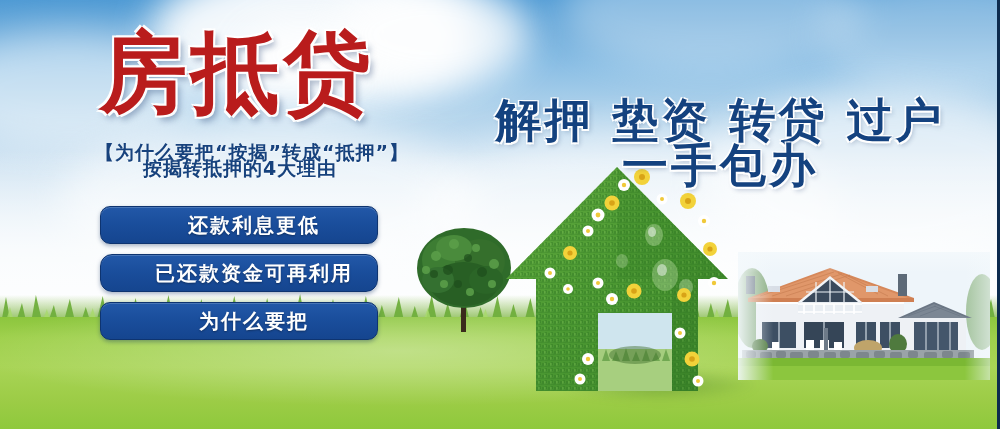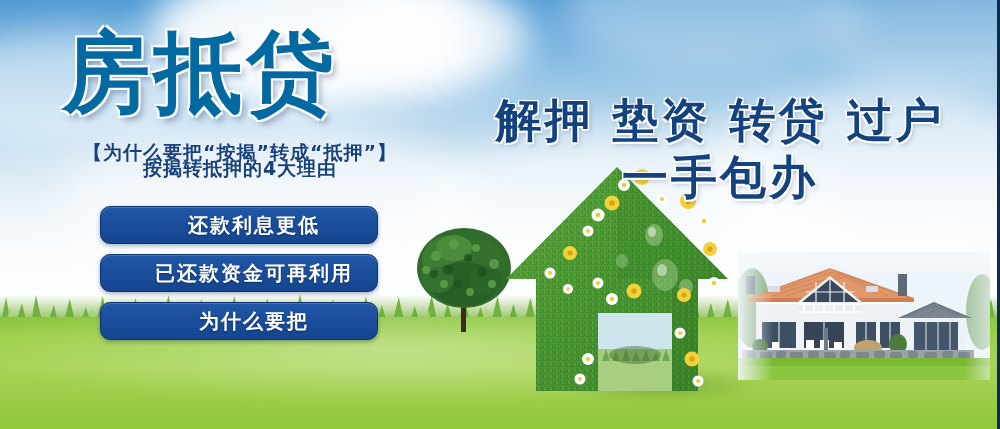--- a/index.html
+++ b/index.html
@@ -101,74 +101,74 @@
   }
 
   
   .main-title{
     position:absolute;left:62px;top:22px;width:350px;
     font-family:"DejaVu Serif","Liberation Serif",serif;
     font-weight:bold;
     font-size:88px;
     line-height:100px;
     letter-spacing:4px;
-    color:#0369a1;
-    text-align:left;
+    color:#b91c1c;
+    text-align:center;
     white-space:nowrap;
     text-shadow:
       -2px -2px 0 rgba(255,255,255,.95),
        2px -2px 0 rgba(255,255,255,.95),
       -2px  2px 0 rgba(255,255,255,.95),
        2px  2px 0 rgba(255,255,255,.95),
        4px  5px 6px rgba(20,50,100,.35);
   }
 
   .sub-a,.sub-b{
     position:absolute;left:0;width:480px;text-align:center;
     font-family:"DejaVu Sans","Liberation Sans",sans-serif;
     font-weight:bold;color:#17427d;white-space:nowrap;
     text-shadow:0 1px 2px rgba(255,255,255,.85);
   }
-  .sub-a{top:140px;font-size:19px;letter-spacing:1px;}
+  .sub-a{top:140px;font-size:19px;letter-spacing:1px;padding-left:12px;}
   .sub-b{top:156px;font-size:19px;letter-spacing:1px;}
 
   
   .head-1,.head-2{
     position:absolute;text-align:center;white-space:nowrap;
     font-family:"DejaVu Sans","Liberation Sans",sans-serif;
     font-weight:bold;color:#14427f;
     text-shadow:
       -1.5px -1.5px 0 rgba(255,255,255,.95),
        1.5px -1.5px 0 rgba(255,255,255,.95),
       -1.5px  1.5px 0 rgba(255,255,255,.95),
        1.5px  1.5px 0 rgba(255,255,255,.95),
        2px 3px 5px rgba(20,50,100,.28);
     margin-top: 47px;
   }
   .head-1{left:470px;top:43px;width:500px;font-size:46px;letter-spacing:3px;}
-  .head-2{left:470px;top:100px;width:500px;font-size:46px;letter-spacing:3px;}
+  .head-2{left:470px;top:88px;width:500px;font-size:46px;letter-spacing:3px;}
 
   
   .btn{
     position:absolute;left:100px;width:278px;height:38px;
     border-radius:10px;
     background:linear-gradient(to bottom,#2258a8 0%,#1a4e9c 45%,#15458f 100%);
     border:1px solid #0e3470;
     box-shadow:0 2px 4px rgba(10,40,90,.35), inset 0 1px 0 rgba(255,255,255,.18);
     display:flex;align-items:center;justify-content:center;
     color:#ffffff;
     font-family:"DejaVu Sans","Liberation Sans",sans-serif;
     font-weight:bold;font-size:20px;letter-spacing:2px;
     text-shadow:0 1px 2px rgba(0,0,0,.35);
     box-sizing:border-box;
     cursor:pointer;
     padding-left:30px;
   }
   .b0{top:206px;}
-  .b1{top:254px;}
+  .b1{top:254px;border-radius:12px;}
   .b2{top:302px;}
   .b3{top:350px;}
 </style>
 </head>
 <body>
 
 <div id="banner">
 
   <div class="sky"></div>
   <div class="cloud c1"></div>

